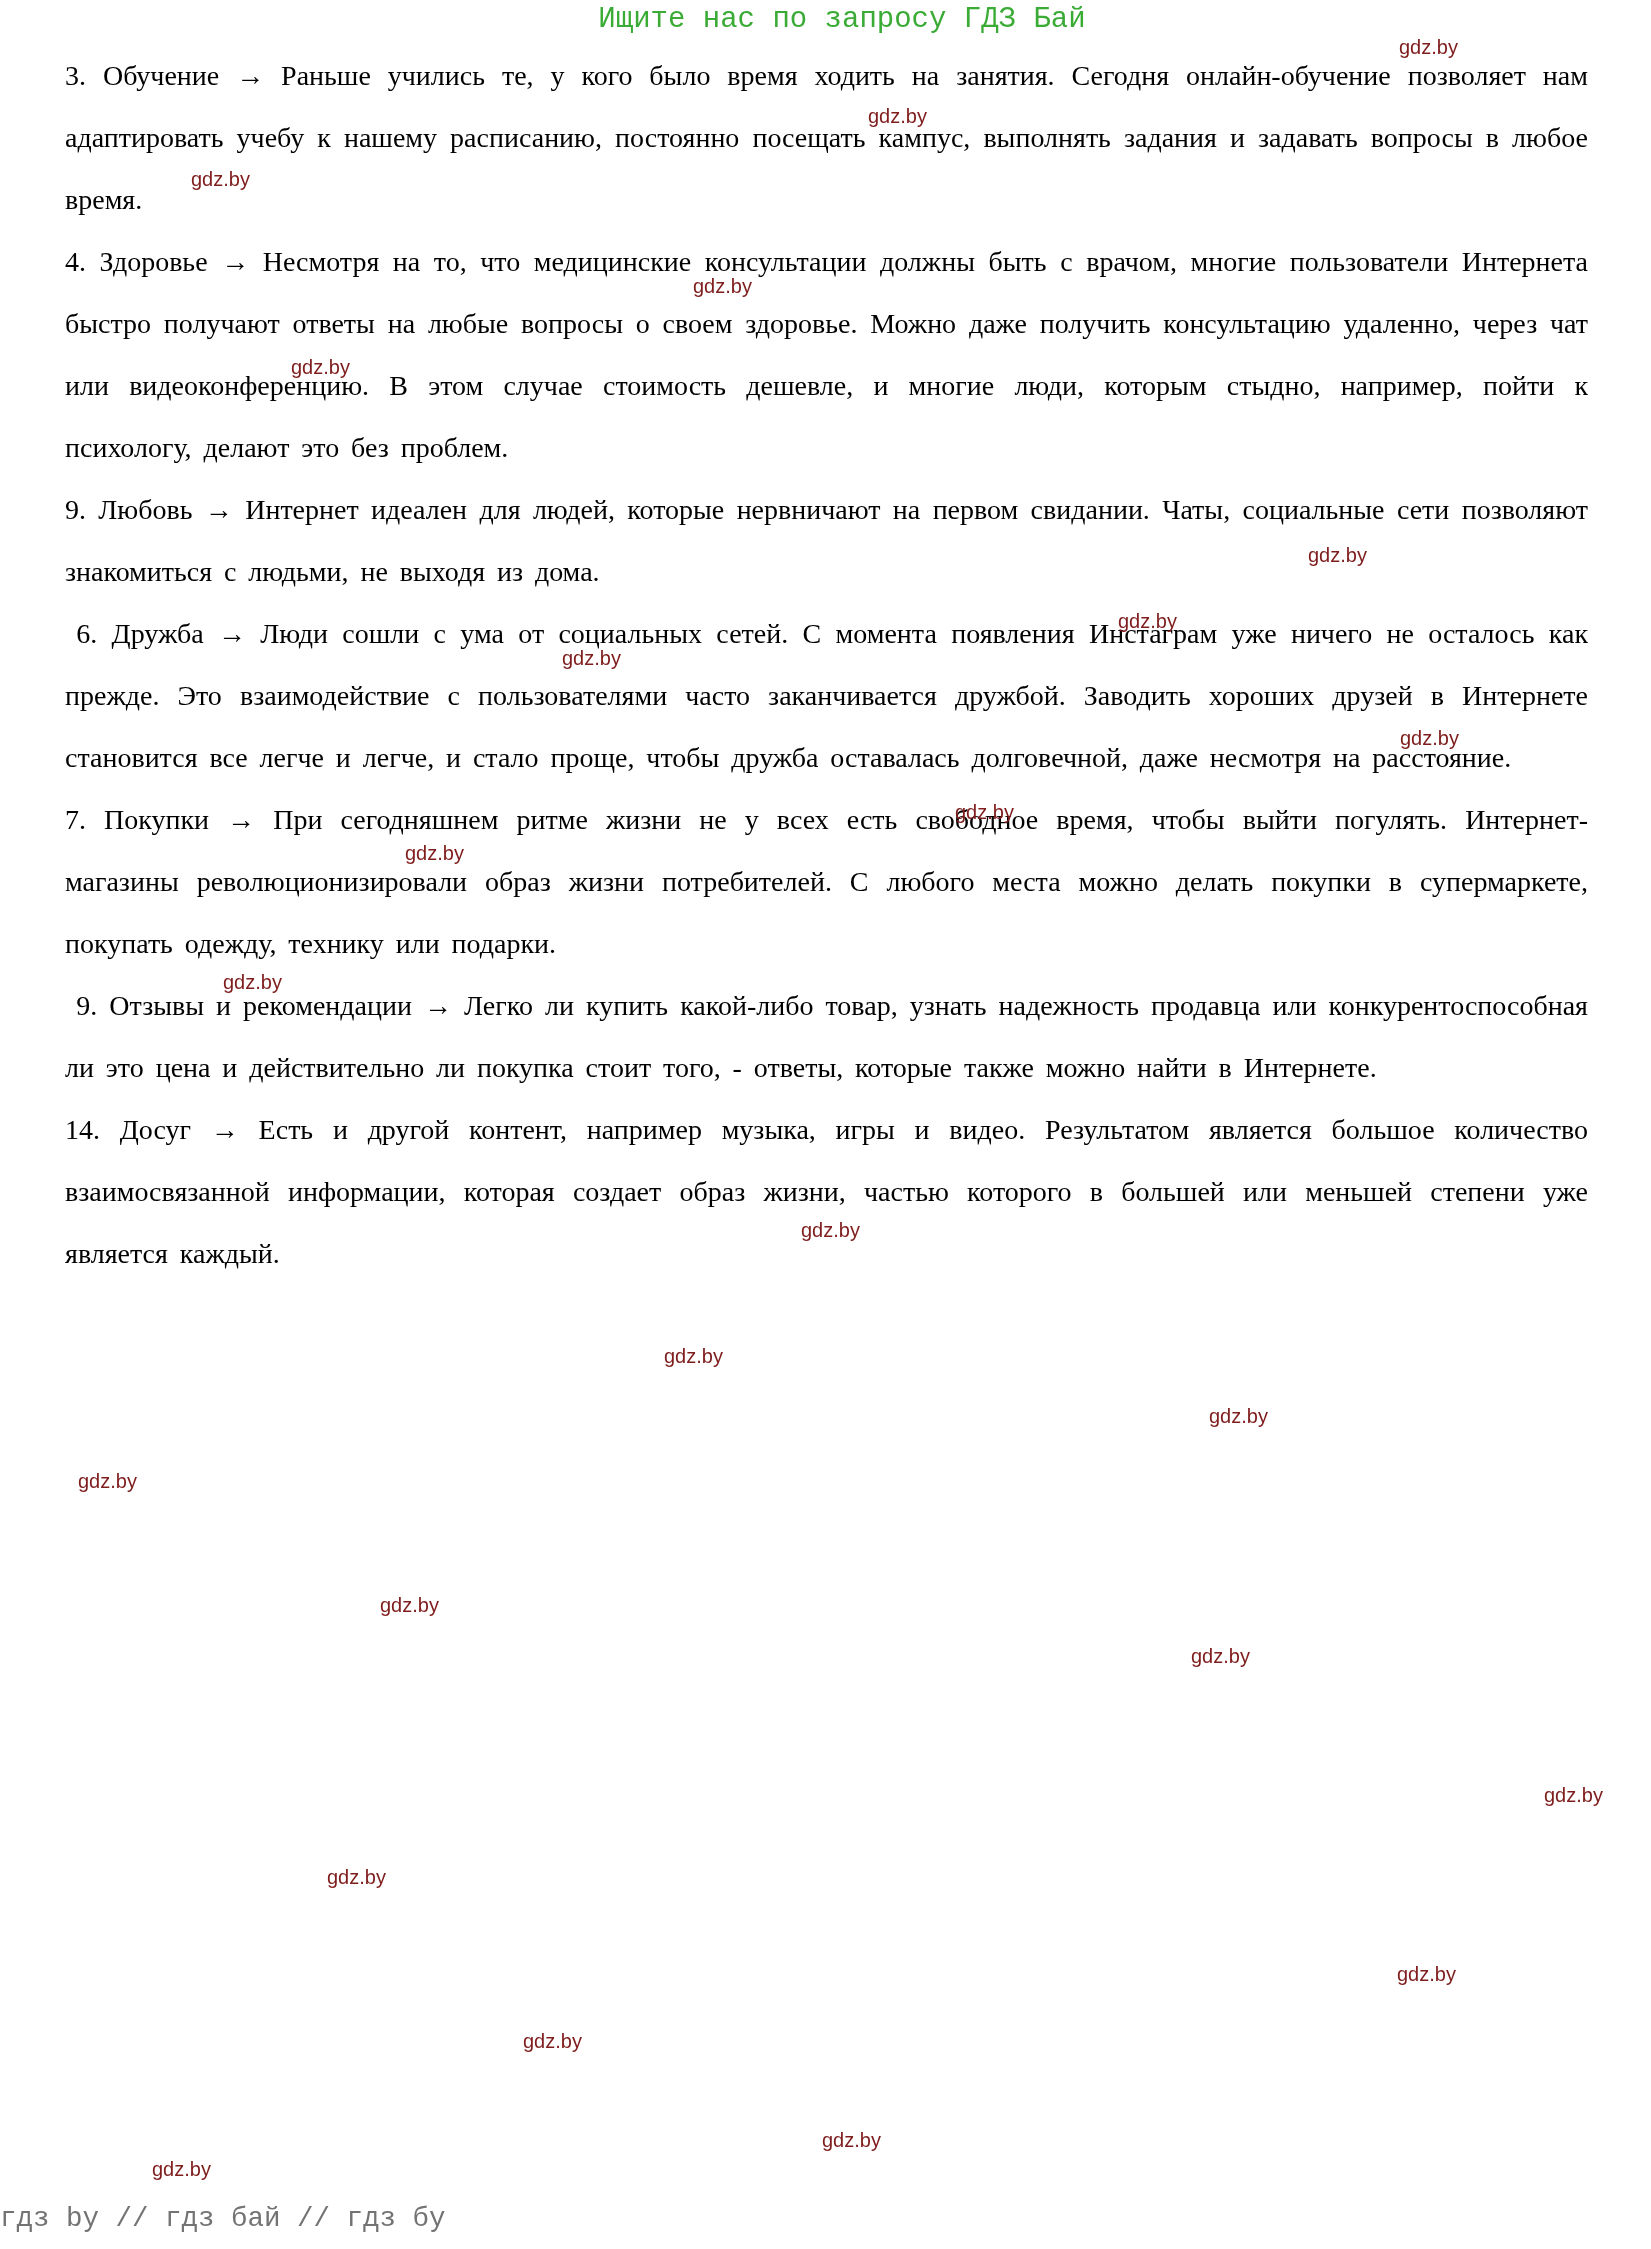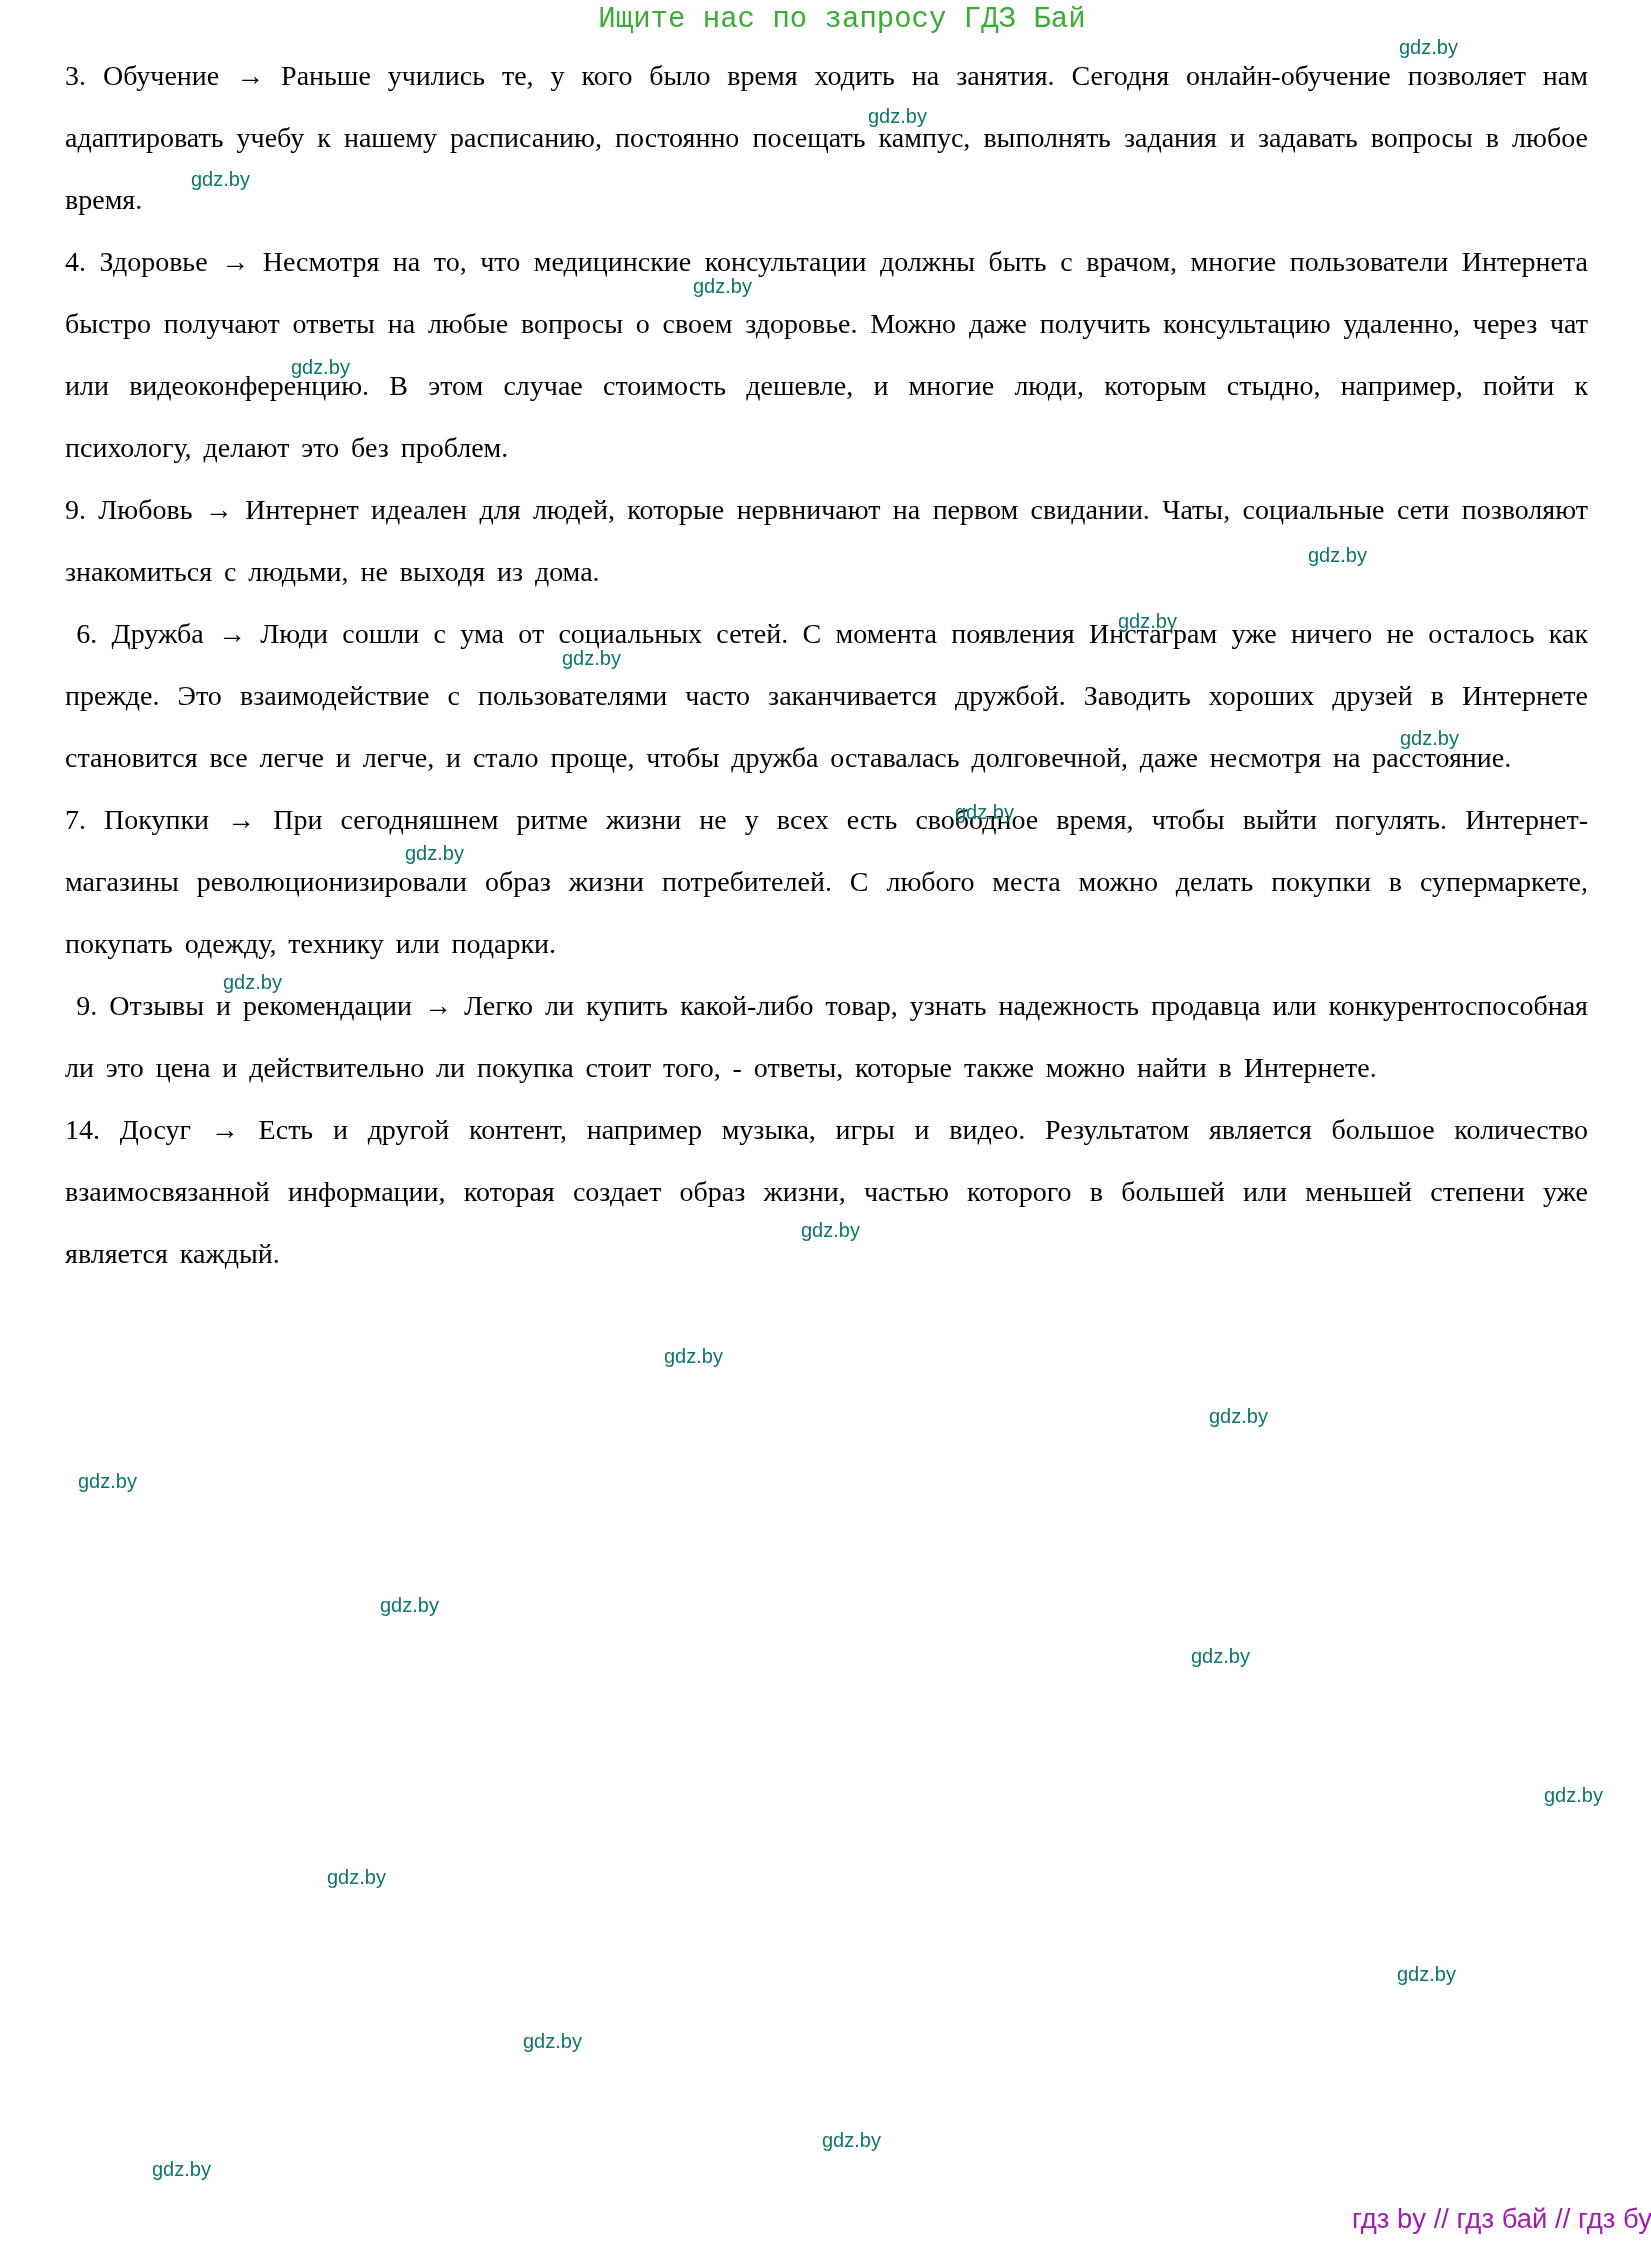--- a/index.html
+++ b/index.html
@@ -42,32 +42,32 @@
     text-align: justify;
     text-align-last: left;
   }
   .content p.indent {
     text-indent: 11.3px;
   }
   .wm {
     position: absolute;
     font-family: "Liberation Sans", sans-serif;
     font-size: 20px;
-    color: #0f766e;
+    color: #7f1d1d;
     white-space: nowrap;
   }
   .footer {
     position: absolute;
     top: 2203px;
     left: 0;
     width: 100%;
-    text-align: right;
-    font-family: Liberation Sans, sans-serif;
+    text-align: left;
+    font-family: Liberation Mono, monospace;
     font-size: 27.5px;
-    color: #a21caf;
+    color: #737373;
   }
 </style>
 </head>
 <body>
 
 <div class="page">
 
   <div class="header">Ищите нас по запросу ГДЗ Бай</div>
 
   <div class="content">

